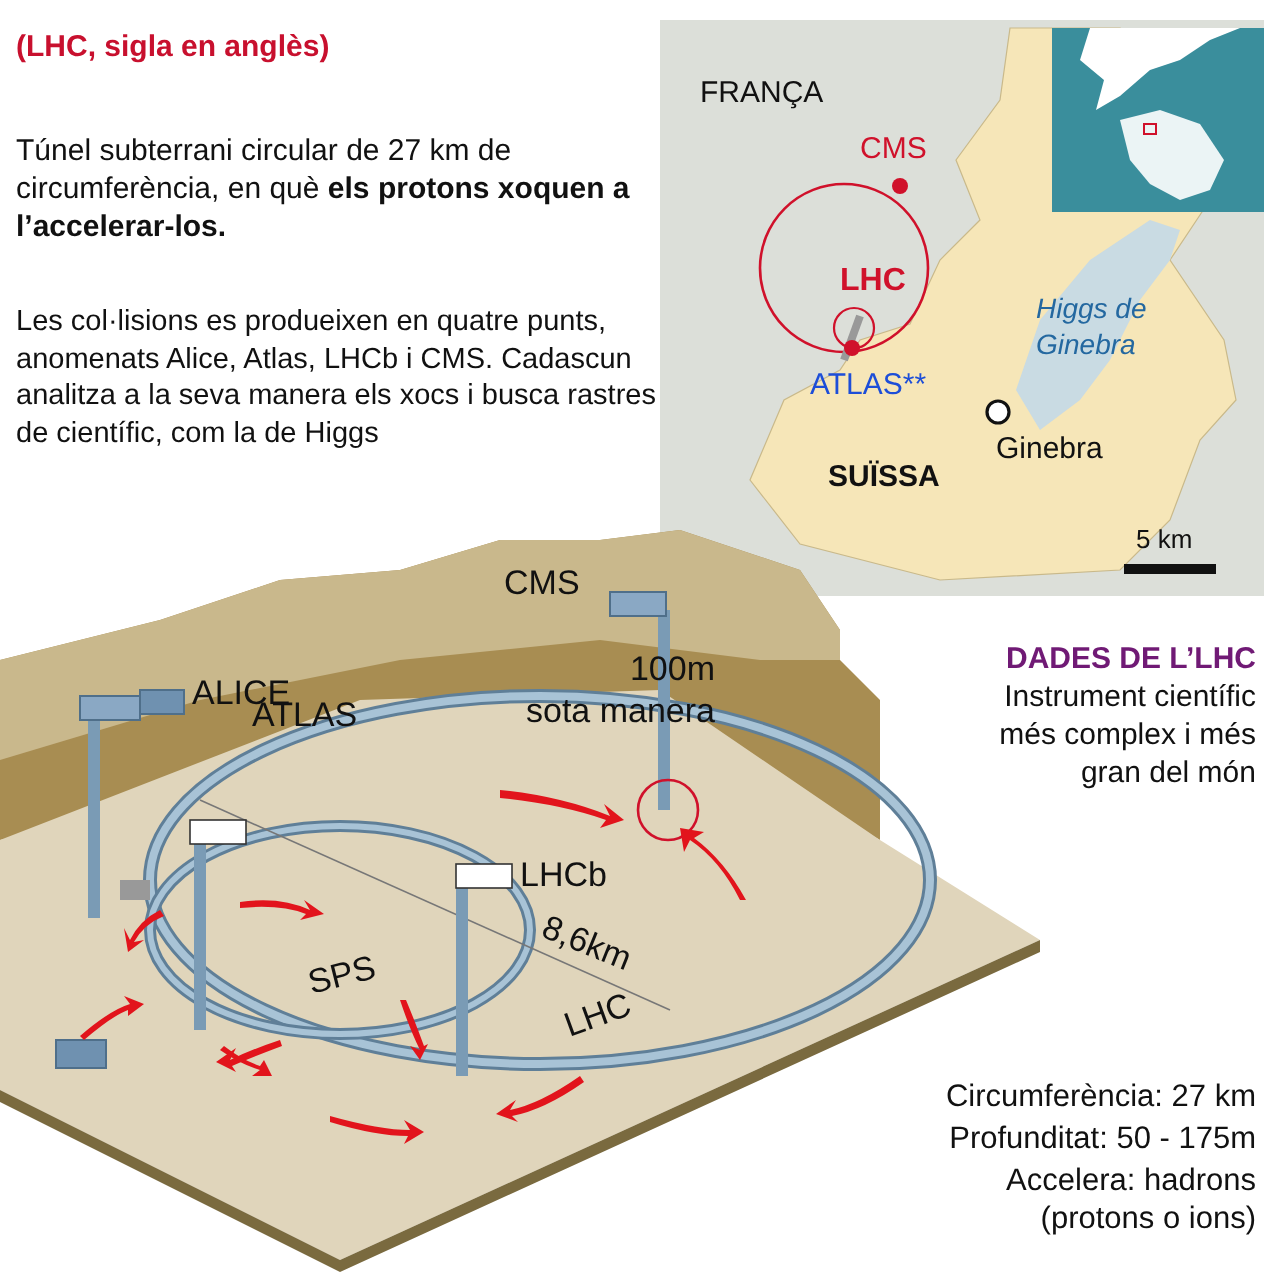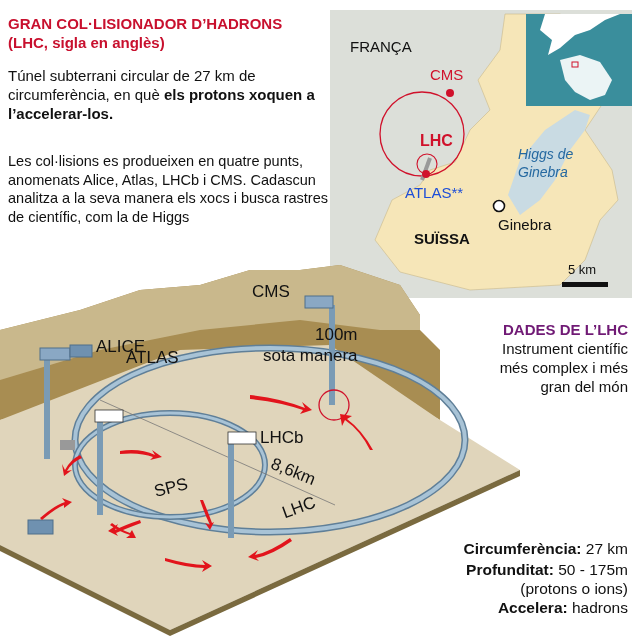--- a/index.html
+++ b/index.html
@@ -7,28 +7,27 @@
   .abs{position:absolute;}
   .title{left:8px;top:14px;color:#c8102e;font-weight:bold;font-size:15px;line-height:19px;}
   .intro{left:8px;top:66px;font-size:15px;line-height:19px;width:320px;}
   .intro b{font-weight:bold;}
   .para{left:8px;top:152px;font-size:14.5px;line-height:18.5px;width:320px;}
   svg{position:absolute;left:0;top:0;}
   .maplbl{position:absolute;font-size:15px;}
   .dades{right:12px;top:320px;text-align:right;font-size:15px;line-height:19px;}
   .dades .h{color:#701a75;font-weight:bold;}
   .facts{right:12px;top:538px;text-align:right;font-size:15.5px;line-height:21px;}
-  .facts b{font-weight:bold;}
+  .facts b{font-weight:normal;}
   .dlbl{position:absolute;font-size:17px;color:#111;}
 </style>
 </head>
 <body>
 
 <div class="abs title">
-  <div>GRAN COL·LISIONADOR D’HADRONS</div>
   <div>(LHC, sigla en anglès)</div>
 </div>
 <div class="abs intro"><span>Túnel subterrani circular de 27 km de circumferència, en què </span><b>els protons xoquen a l’accelerar-los.</b></div>
 <div class="abs para">Les col·lisions es produeixen en quatre punts, anomenats Alice, Atlas, LHCb i CMS. Cadascun analitza a la seva manera els xocs i busca rastres de científic, com la de Higgs</div>
 
 <svg width="640" height="640" viewBox="0 0 640 640">
 
   <g>
     <rect x="330" y="10" width="302" height="288" fill="#dcdfd9"></rect>
 
@@ -129,15 +128,15 @@
 <div class="abs dades">
   <div class="h">DADES DE L’LHC</div>
   <div>Instrument científic</div>
   <div>més complex i més</div>
   <div>gran del món</div>
 </div>
 
 <div class="abs facts">
   <div><b>Circumferència:</b><span> 27 km</span></div>
   <div><b>Profunditat:</b><span> 50 - 175m</span></div>
+  <div><b>Accelera:</b><span> hadrons</span></div>
   <div style="line-height:17px;"><span>(protons o ions)</span></div>
-  <div><b>Accelera:</b><span> hadrons</span></div>
 </div>
 
 </body></html>

